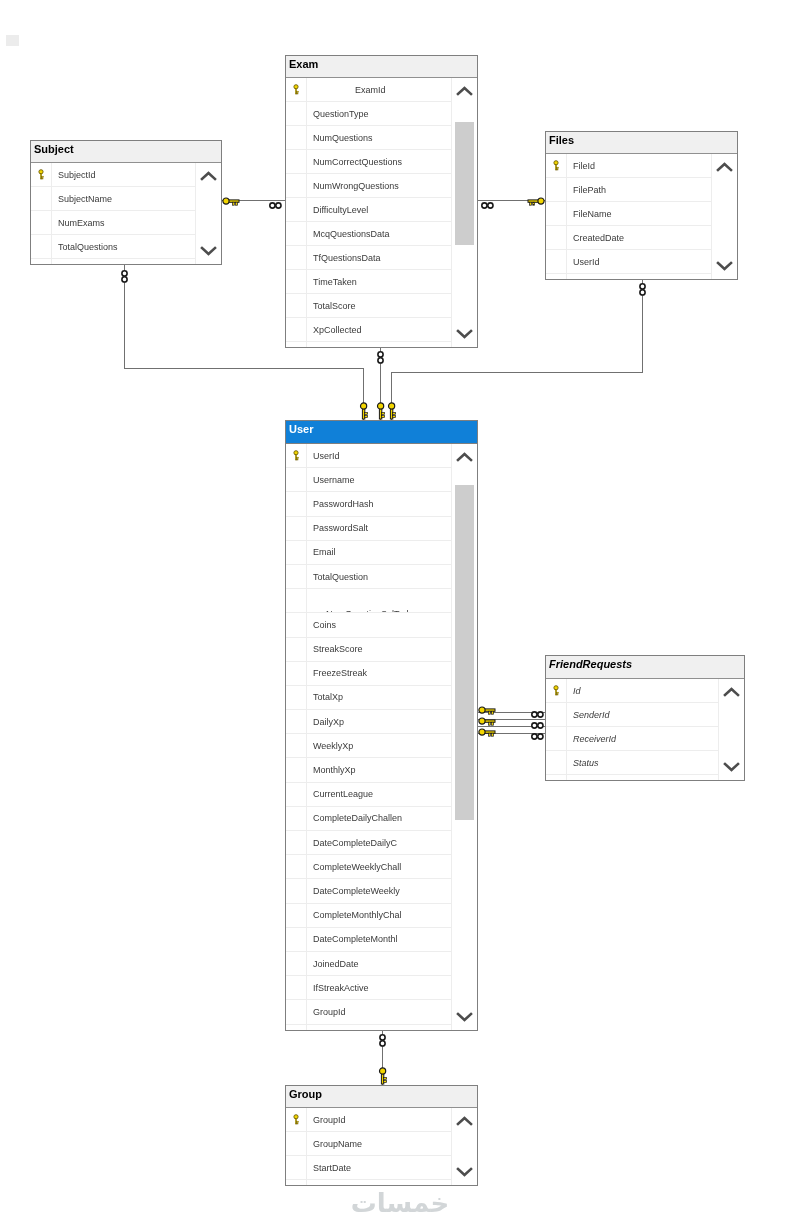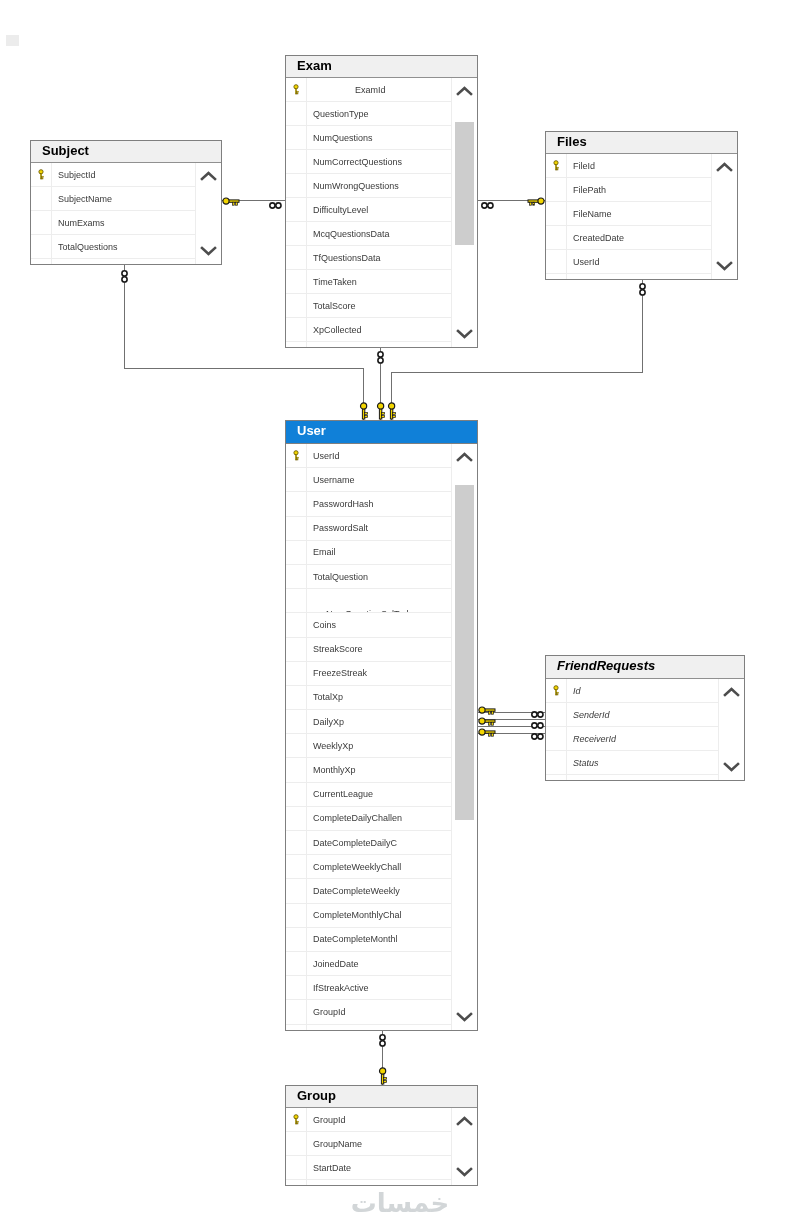--- a/index.html
+++ b/index.html
@@ -8,22 +8,22 @@
     font-family:"Liberation Sans",sans-serif;
     position:relative;overflow:hidden;
   }
   .canvas{position:absolute;left:0;top:0;width:800px;height:1228px;}
   .artifact{position:absolute;left:6px;top:35px;width:13px;height:11px;background:#ececec;}
 
   
   .tbl{position:absolute;background:#fff;border:1px solid #7f7f7f;box-sizing:border-box;}
   .tbl-h{
     background:#f0f0f0;border-bottom:1px solid #909090;
-    font-weight:bold;font-size:13px;color:#000;
-    padding:2px 2px 0 11px;box-sizing:border-box;overflow:hidden;white-space:nowrap;
+    font-weight:bold;font-size:11px;color:#000;
+    padding:2px 2px 0 3px;box-sizing:border-box;overflow:hidden;white-space:nowrap;
   }
   .tbl-h.sel{background:#1080d8;color:#fff;border-bottom-color:#7f7f7f;}
   .tbl-body{display:flex;align-items:stretch;}
   .rows{flex:1;position:relative;padding-bottom:5px;}
   .rows::before{ 
     content:"";position:absolute;left:20px;top:0;bottom:0;width:1px;background:#ededed;
   }
   .row{display:flex;align-items:center;border-bottom:1px solid #ededed;box-sizing:border-box;}
   .kc{width:20px;flex:0 0 20px;height:100%;display:flex;align-items:center;justify-content:center;}
   .nc{padding-left:7px;font-size:9px;color:#3a3a3a;white-space:nowrap;overflow:hidden;}

